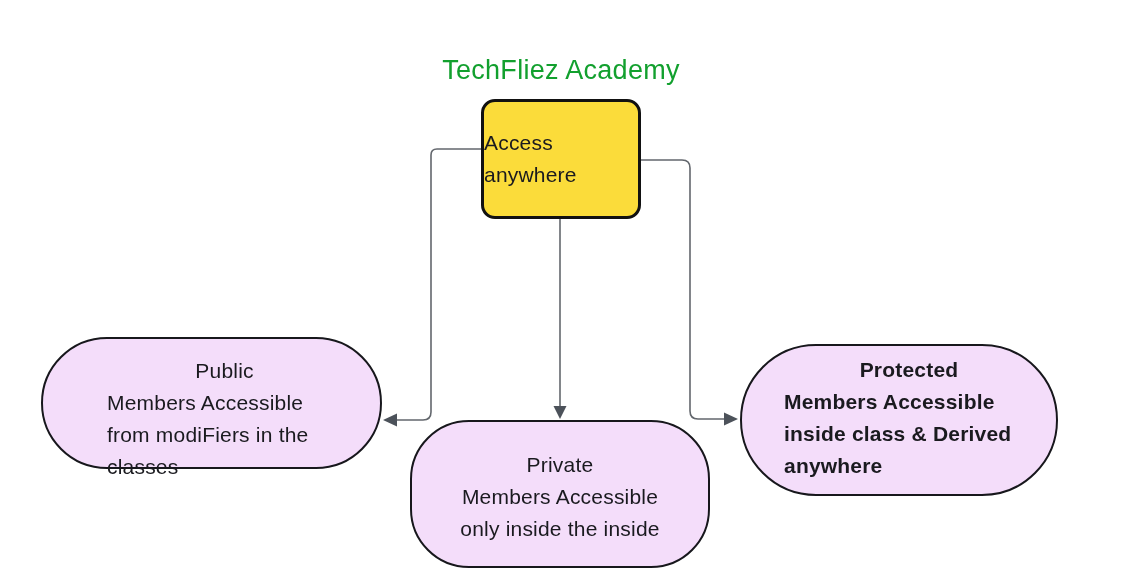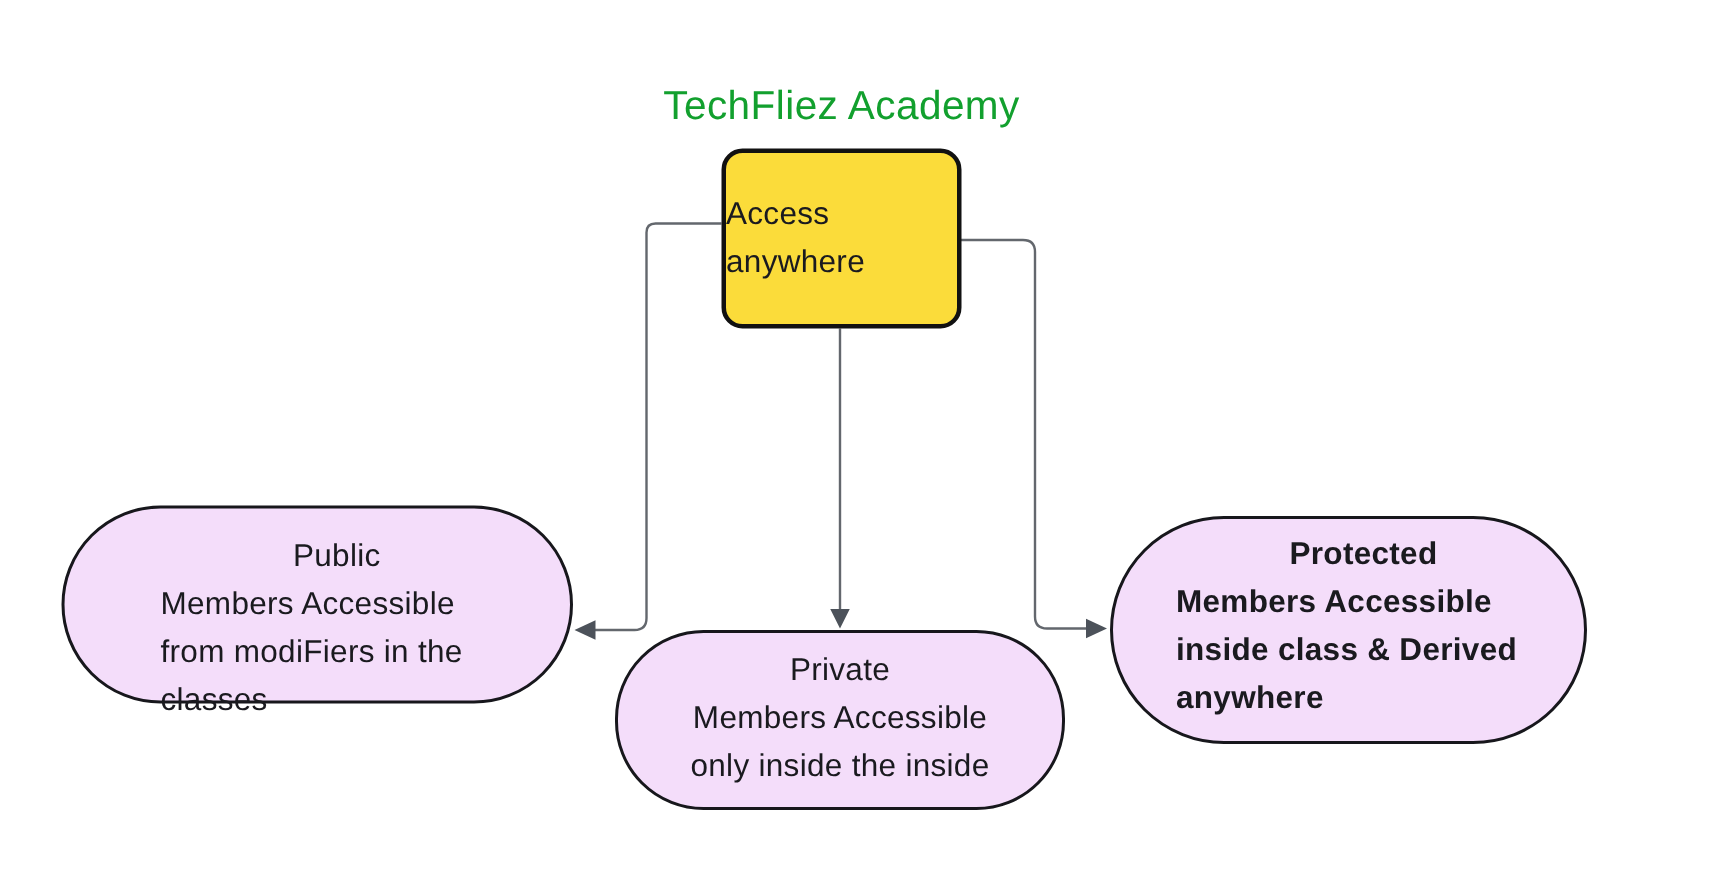--- a/index.html
+++ b/index.html
@@ -49,23 +49,23 @@
     border: 2.5px solid #17171c;
   }
   .node-public {
     left: 41px; top: 337px;
     width: 341px; height: 132px;
     border-radius: 81px;
     padding: 16px 38px 0 64px;
   }
   .node-private {
     left: 410px; top: 420px;
-    width: 300px; height: 120px;
+    width: 300px; height: 148px;
     border-radius: 59px;
-    padding: 9px 18px 0 18px;
+    padding: 27px 18px 0 18px;
     text-align: center;
   }
   .node-protected {
     left: 740px; top: 344px;
     width: 318px; height: 152px;
     border-radius: 76px;
     padding: 8px 22px 0 42px;
   }
   .line { text-align: left; }
   .line.center { text-align: center; }

